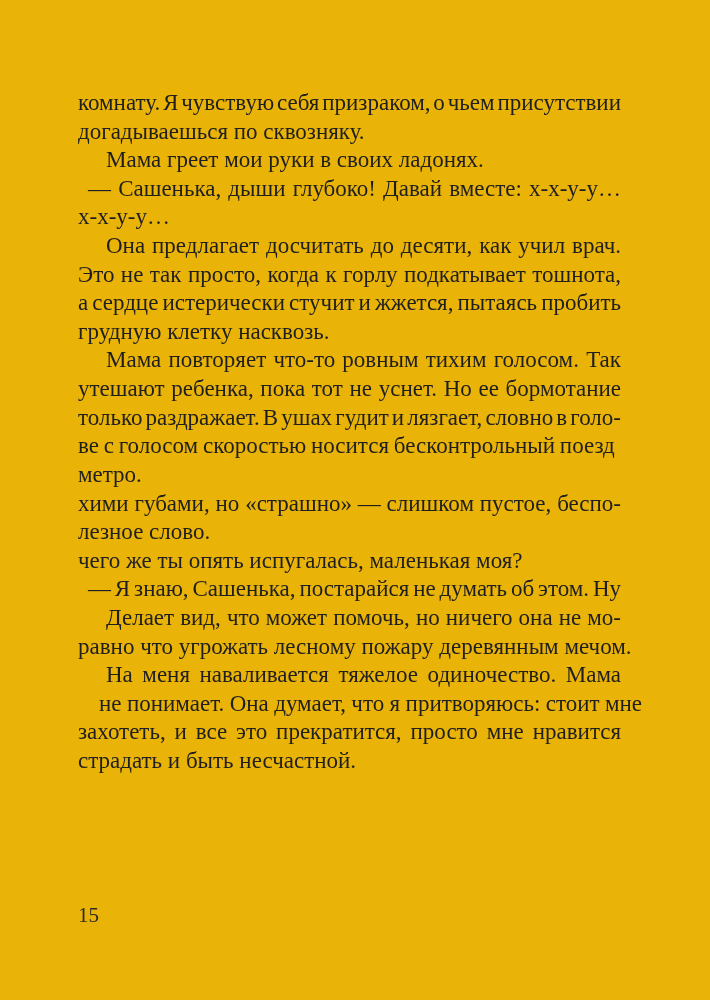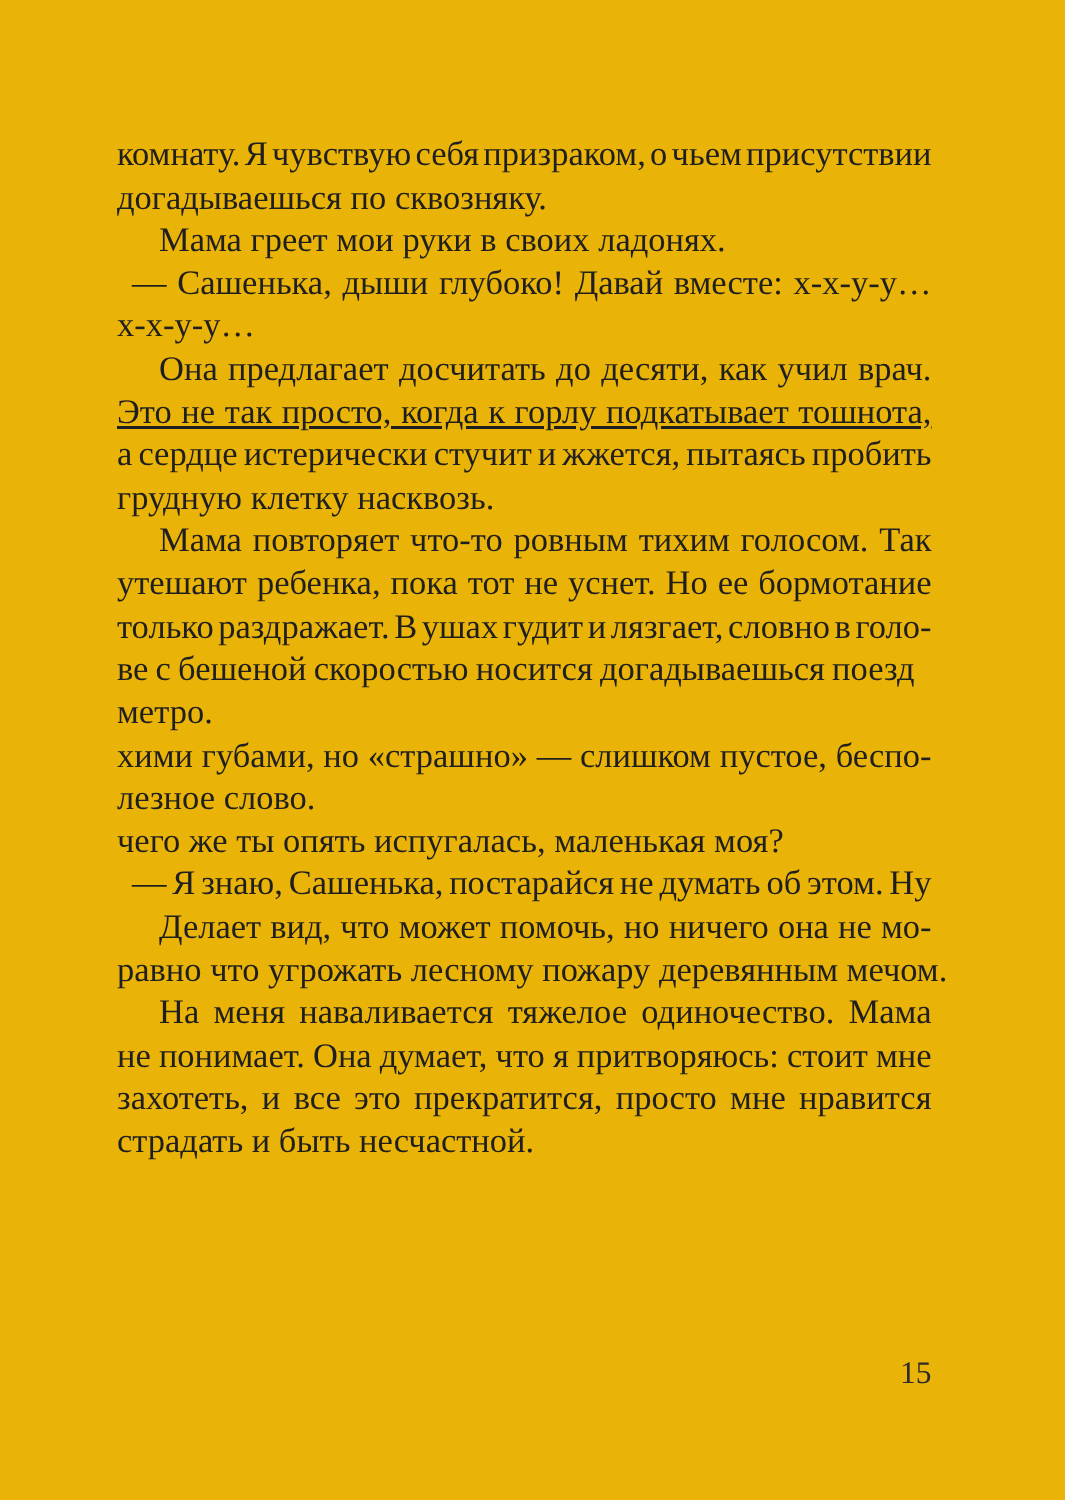--- a/index.html
+++ b/index.html
@@ -39,51 +39,50 @@
     padding-left: 10px;
   }
   .line-text {
     white-space: nowrap;
   }
   .folio {
     position: absolute;
     left: 78px;
     top: 901px;
     width: 543px;
-    text-align: right;
     font-size: 21px;
     line-height: 28px;
     color: #2b2b2b;
     font-feature-settings: "onum" 1;
   }
 </style>
 </head>
 <body>
 
 <div class="page">
   <div class="text-block">
       <div class="line"><span class="line-text" style="word-spacing: -2.89286px;">комнату. Я чувствую себя призраком, о чьем присутствии</span></div>
       <div class="line"><span class="line-text">догадываешься по сквозняку.</span></div>
       <div class="line indent"><span class="line-text">Мама греет мои руки в своих ладонях.</span></div>
       <div class="line indent-dash"><span class="line-text" style="word-spacing: 1.39062px;">— Сашенька, дыши глубоко! Давай вместе: х-х-у-у…</span></div>
       <div class="line"><span class="line-text">х-х-у-у…</span></div>
       <div class="line indent"><span class="line-text" style="word-spacing: 1.15848px;">Она предлагает досчитать до десяти, как учил врач.</span></div>
-      <div class="line"><span class="line-text" style="word-spacing: 0.65625px; text-decoration: underline;">Это не так просто, когда к горлу подкатывает тошнота,</span></div>
+      <div class="line"><span class="line-text" style="word-spacing: 0.65625px;">Это не так просто, когда к горлу подкатывает тошнота,</span></div>
       <div class="line"><span class="line-text" style="word-spacing: -1.69866px;">а сердце истерически стучит и жжется, пытаясь пробить</span></div>
       <div class="line"><span class="line-text">грудную клетку насквозь.</span></div>
       <div class="line indent"><span class="line-text" style="word-spacing: 1.47917px;">Мама повторяет что-то ровным тихим голосом. Так</span></div>
       <div class="line"><span class="line-text" style="word-spacing: 0.916016px;">утешают ребенка, пока тот не уснет. Но ее бормотание</span></div>
       <div class="line"><span class="line-text" style="word-spacing: -2.65972px;">только раздражает. В ушах гудит и лязгает, словно в голо-</span></div>
-      <div class="line"><span class="line-text" style="word-spacing: -0.958333px;">ве с бешеной скоростью носится догадываешься поезд</span></div>
+      <div class="line"><span class="line-text" style="word-spacing: -0.958333px;">ве с голосом скоростью носится бесконтрольный поезд</span></div>
       <div class="line"><span class="line-text">метро.</span></div>
       <div class="line"><span class="line-text" style="word-spacing: 0.09375px; text-align: center;">хими губами, но «страшно» — слишком пустое, беспо-</span></div>
       <div class="line"><span class="line-text">лезное слово.</span></div>
       <div class="line"><span class="line-text">чего же ты опять испугалась, маленькая моя?</span></div>
       <div class="line indent-dash"><span class="line-text" style="word-spacing: -1.87674px;">— Я знаю, Сашенька, постарайся не думать об этом. Ну</span></div>
       <div class="line indent"><span class="line-text" style="word-spacing: 0.322917px;">Делает вид, что может помочь, но ничего она не мо-</span></div>
       <div class="line"><span class="line-text">равно что угрожать лесному пожару деревянным мечом.</span></div>
       <div class="line indent"><span class="line-text" style="word-spacing: 3.7875px;">На меня наваливается тяжелое одиночество. Мама</span></div>
-      <div class="line"><span class="line-text" style="word-spacing: -0.34375px;">не понимает. Она думает, что я притворяюсь: стоит мне</span></div>
+      <div class="line"><span class="line-text" style="word-spacing: -0.34375px; margin-left: 21px;">не понимает. Она думает, что я притворяюсь: стоит мне</span></div>
       <div class="line"><span class="line-text" style="word-spacing: 3.14062px;">захотеть, и все это прекратится, просто мне нравится</span></div>
       <div class="line"><span class="line-text">страдать и быть несчастной.</span></div>
     </div>
   <div class="folio">15</div>
 </div>
 
 </body></html>

